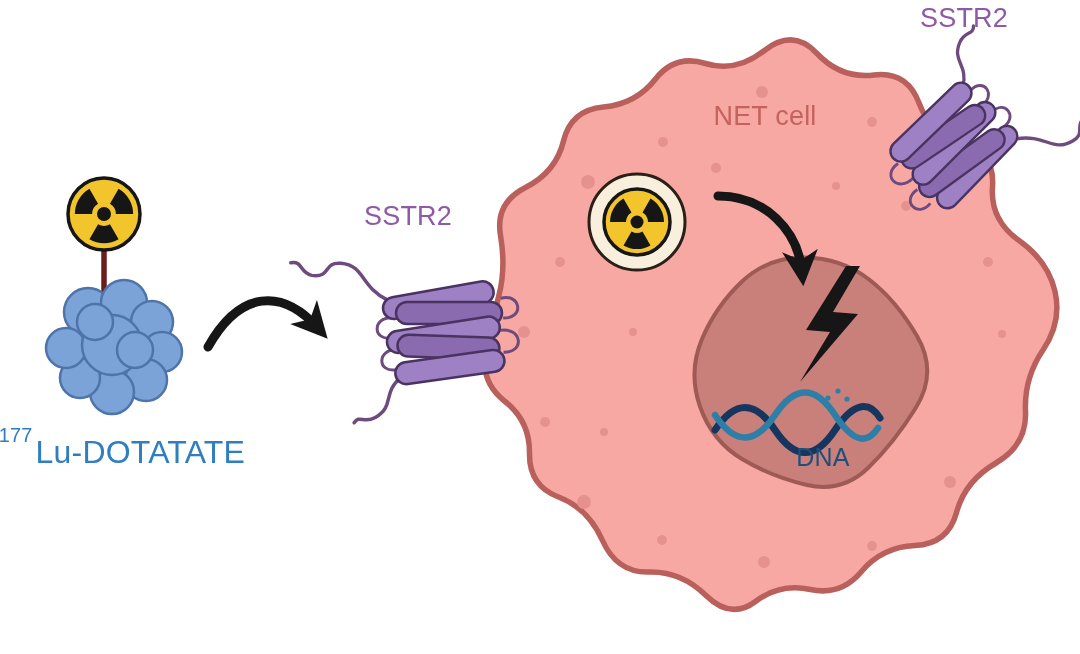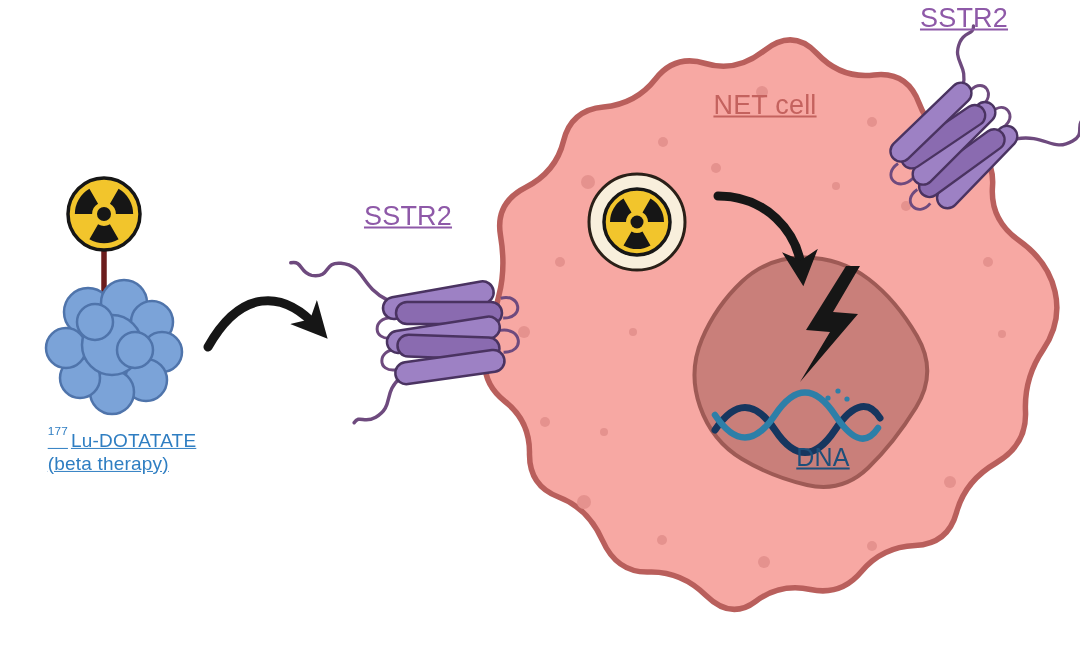--- a/index.html
+++ b/index.html
@@ -21,25 +21,25 @@
   .dna1{fill:none;stroke:var(--dna_strand1);stroke-width:7;stroke-linecap:round;}
   .dna2{fill:none;stroke:var(--dna_strand2);stroke-width:6.5;stroke-linecap:round;}
   .dnadot{fill:var(--dna_strand2);}
   .bolt{fill:var(--ink);}
   .cylA{fill:var(--receptor_fill);stroke:var(--receptor_stroke);stroke-width:2.5;}
   .cylB{fill:var(--receptor_fill_alt);stroke:var(--receptor_stroke);stroke-width:2.5;}
   .rloop{fill:none;stroke:var(--receptor_tail);stroke-width:3;}
   .rtail{fill:none;stroke:var(--receptor_tail);stroke-width:3.5;stroke-linecap:round;}
   
   .lbl{position:absolute;transform:translate(-50%,-50%);white-space:nowrap;
-       font-size:27px;font-weight:500;letter-spacing:0.2px;text-decoration:underline;}
+       font-size:27px;font-weight:500;letter-spacing:0.2px;}
   .lbl-sstr2{color:var(--label_purple);}
   .lbl-net{color:var(--label_net);}
   .lbl-dna{color:var(--label_dna);font-size:25px;margin-left:22px;}
-  .lbl-ligand{color:var(--label_blue);text-align:left;line-height:1.18;font-size:19px;}
+  .lbl-ligand{color:var(--label_blue);text-align:right;line-height:1.18;font-size:32px;}
   .lbl-ligand sup{font-size:0.62em;position:relative;top:-0.45em;}
   .lbl-ligand .lig-name{margin-left:3px;}
 </style>
 </head>
 <body>
 
 <div class="stage">
   <svg width="1080" height="654" viewBox="0 0 1080 654">
     <defs>
       <marker id="ah" markerWidth="4.2" markerHeight="4.2" refX="2.4" refY="2" orient="auto">
@@ -148,21 +148,20 @@
     <g transform="translate(448,332) rotate(-4)">
       <use href="#receptor"></use>
     </g>
     <g transform="translate(952,148) rotate(140) scale(0.95)">
       <use href="#receptor"></use>
     </g>
   </svg>
 
   <div class="lbl lbl-sstr2" style="left:408px;top:216px;">SSTR2</div>
   <div class="lbl lbl-sstr2" style="left:964px;top:18px;">SSTR2</div>
-  <div class="lbl lbl-net" style="left:765px;top:105px;">NET cell</div>
+  <div class="lbl lbl-net" style="left:765px;top:116px;">NET cell</div>
   <div class="lbl lbl-dna" style="left:801px;top:457px;">DNA</div>
   <div class="lbl lbl-ligand" style="left:122px;top:452px;">
     <div>
       <sup>177</sup><span class="lig-name">Lu-DOTATATE</span>
     </div>
-    <div>(beta therapy)</div>
   </div>
 </div>
 
 </body></html>

